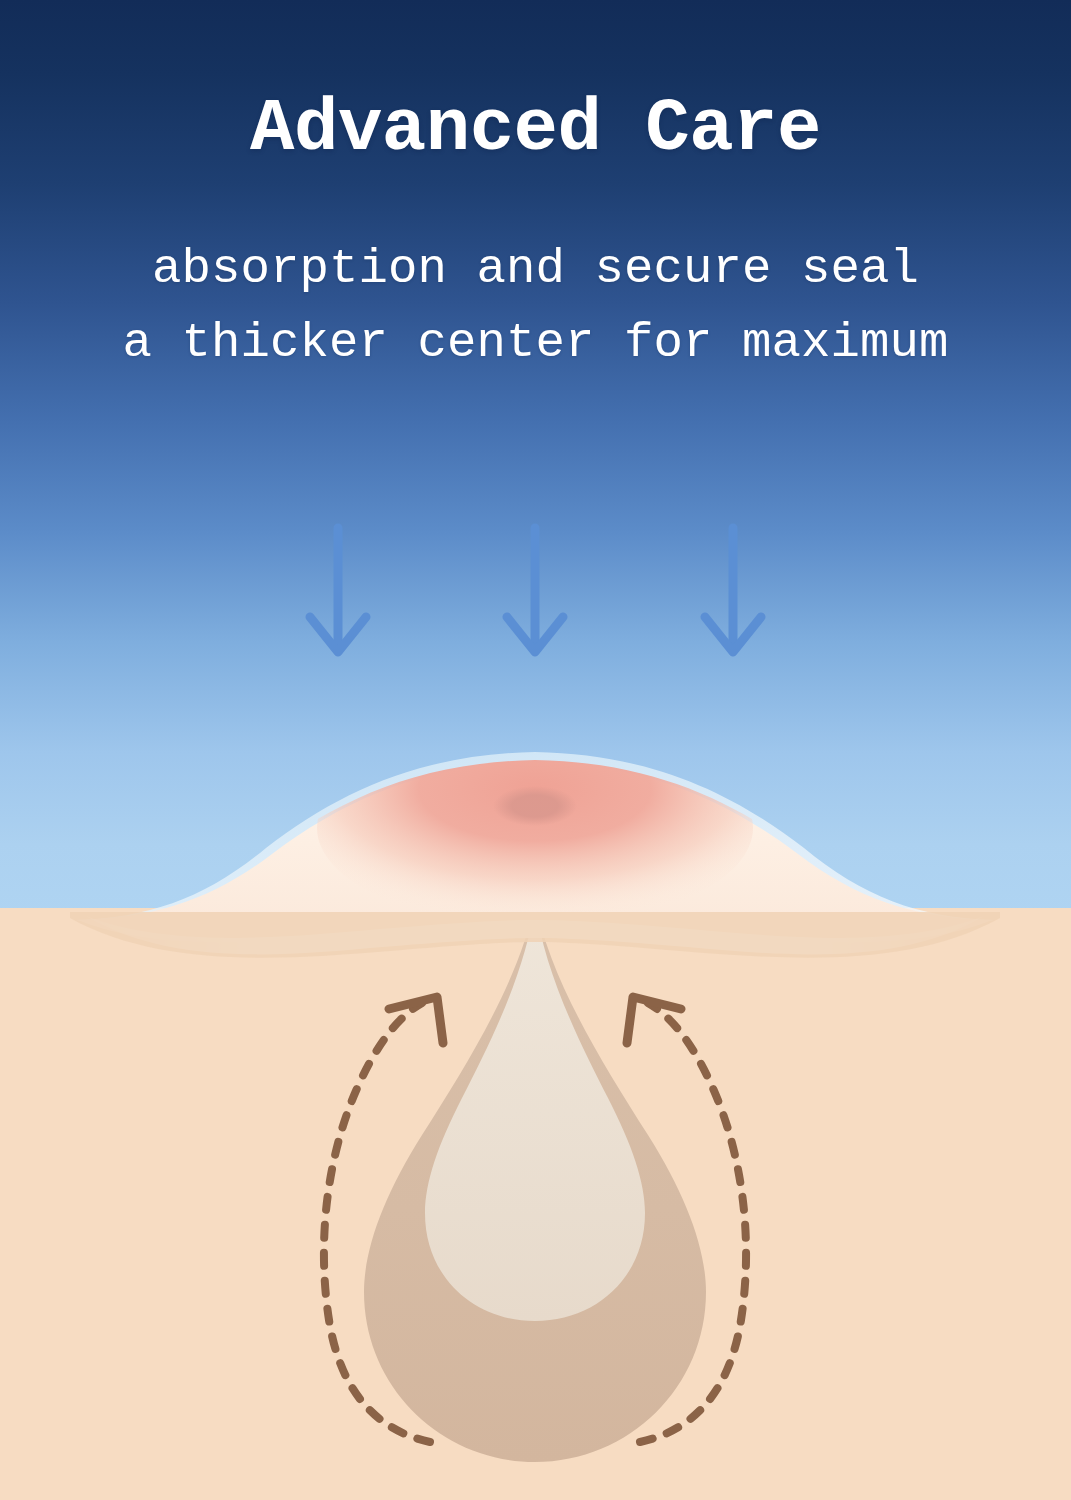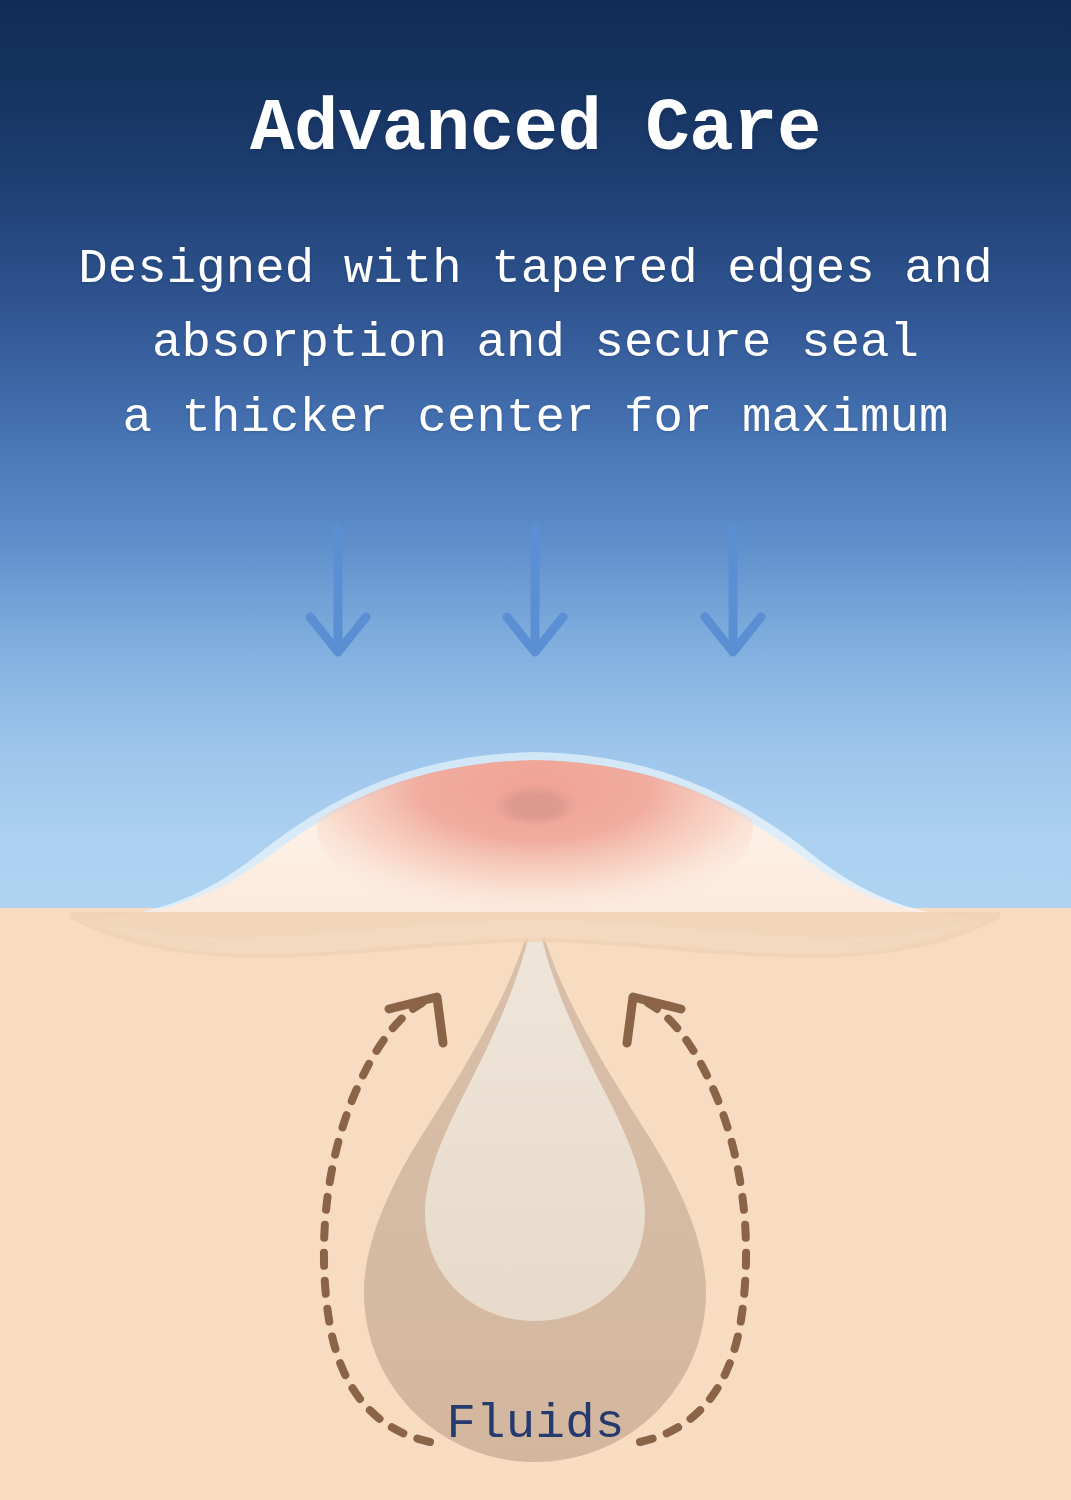--- a/index.html
+++ b/index.html
@@ -241,20 +241,18 @@
                  C 790 960, 910 968, 1000 918
                  L 1000 912 L 70 912 Z"></path>
       </g>
     </g>
 
   </svg>
 
   <div class="headline">Advanced Care</div>
 
   <div class="subhead">
-    <span>Designed with tapered edges and</span>
     <span>absorption and secure seal</span>
     <span>a thicker center for maximum</span>
   </div>
 
-  <div class="fluids-label">Fluids</div>
 
 </div>
 
 </body></html>

